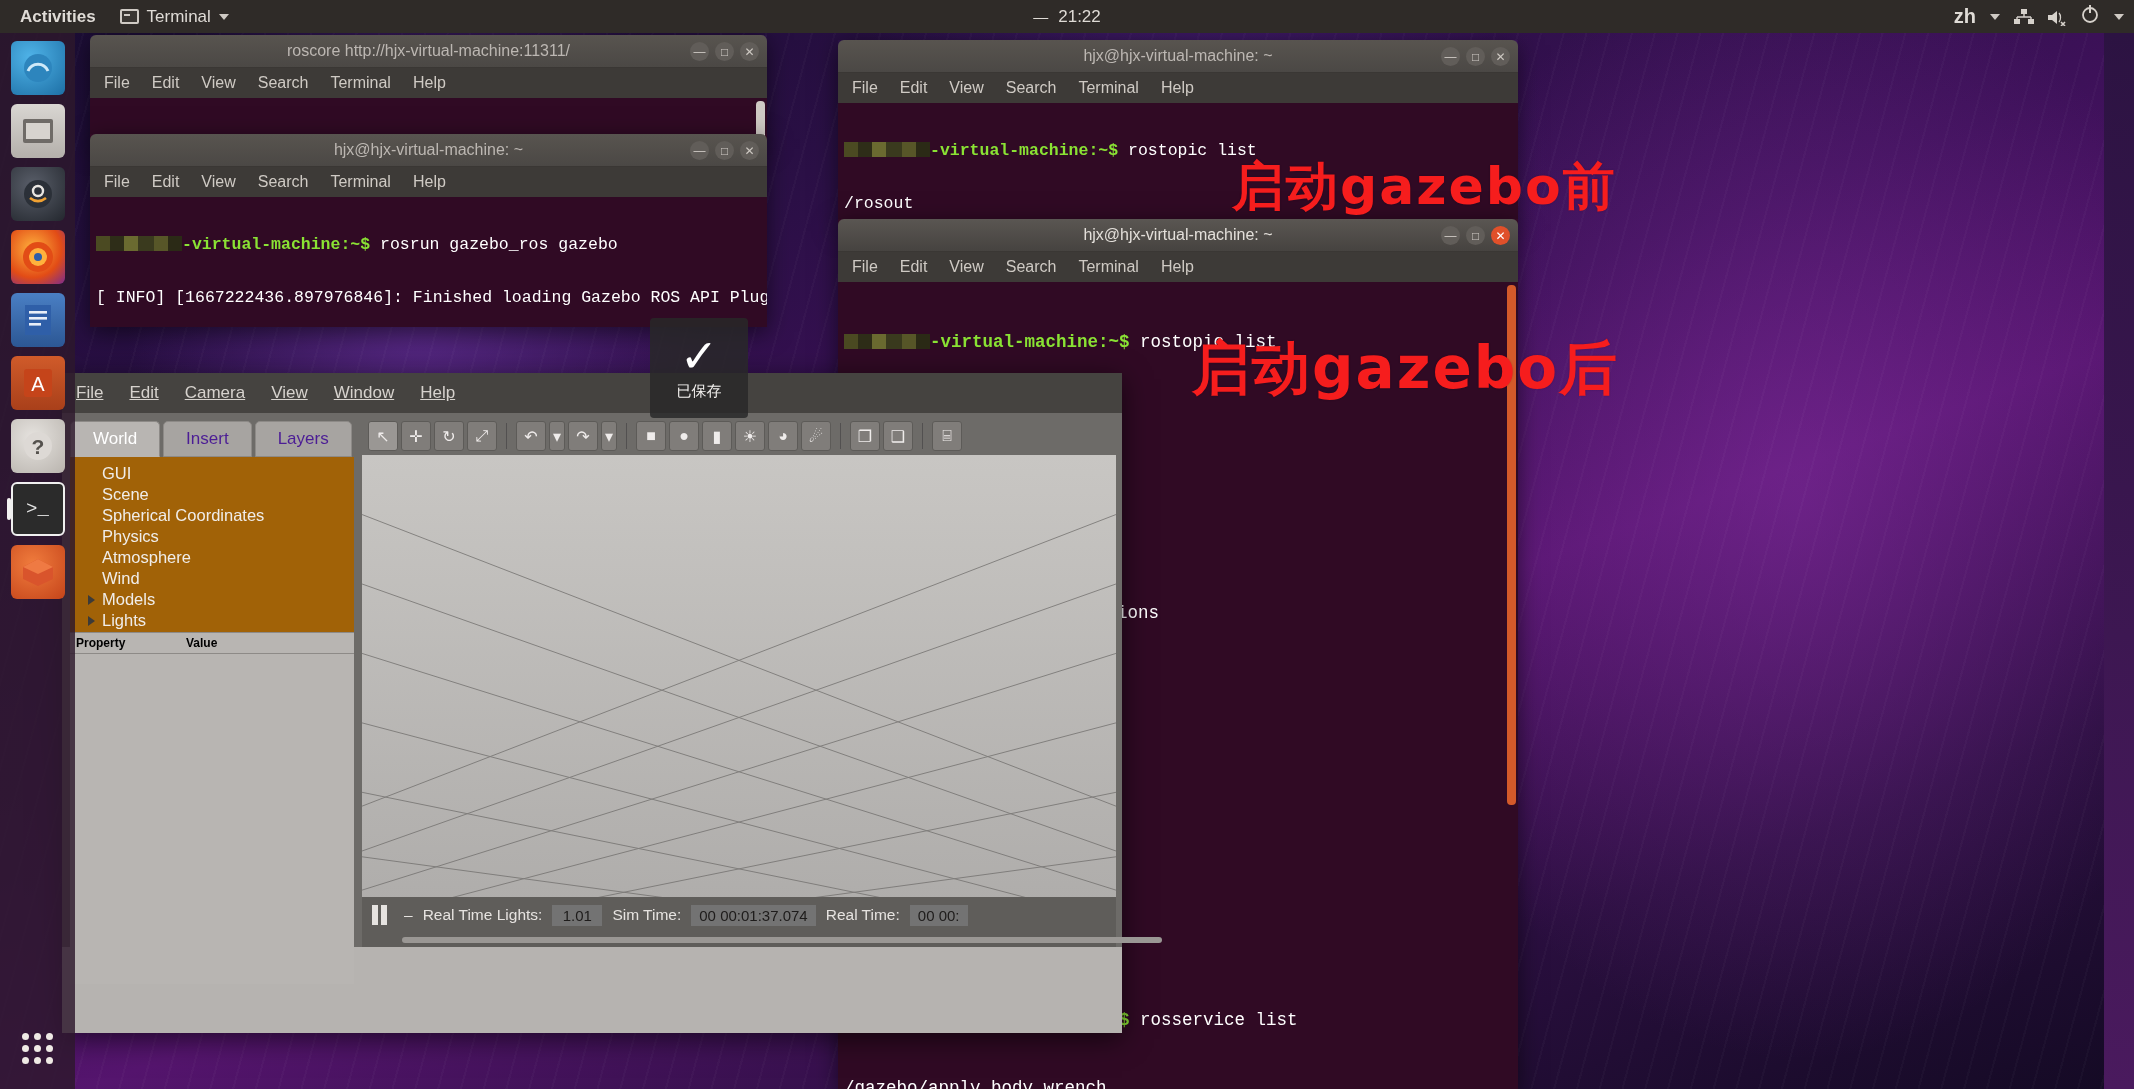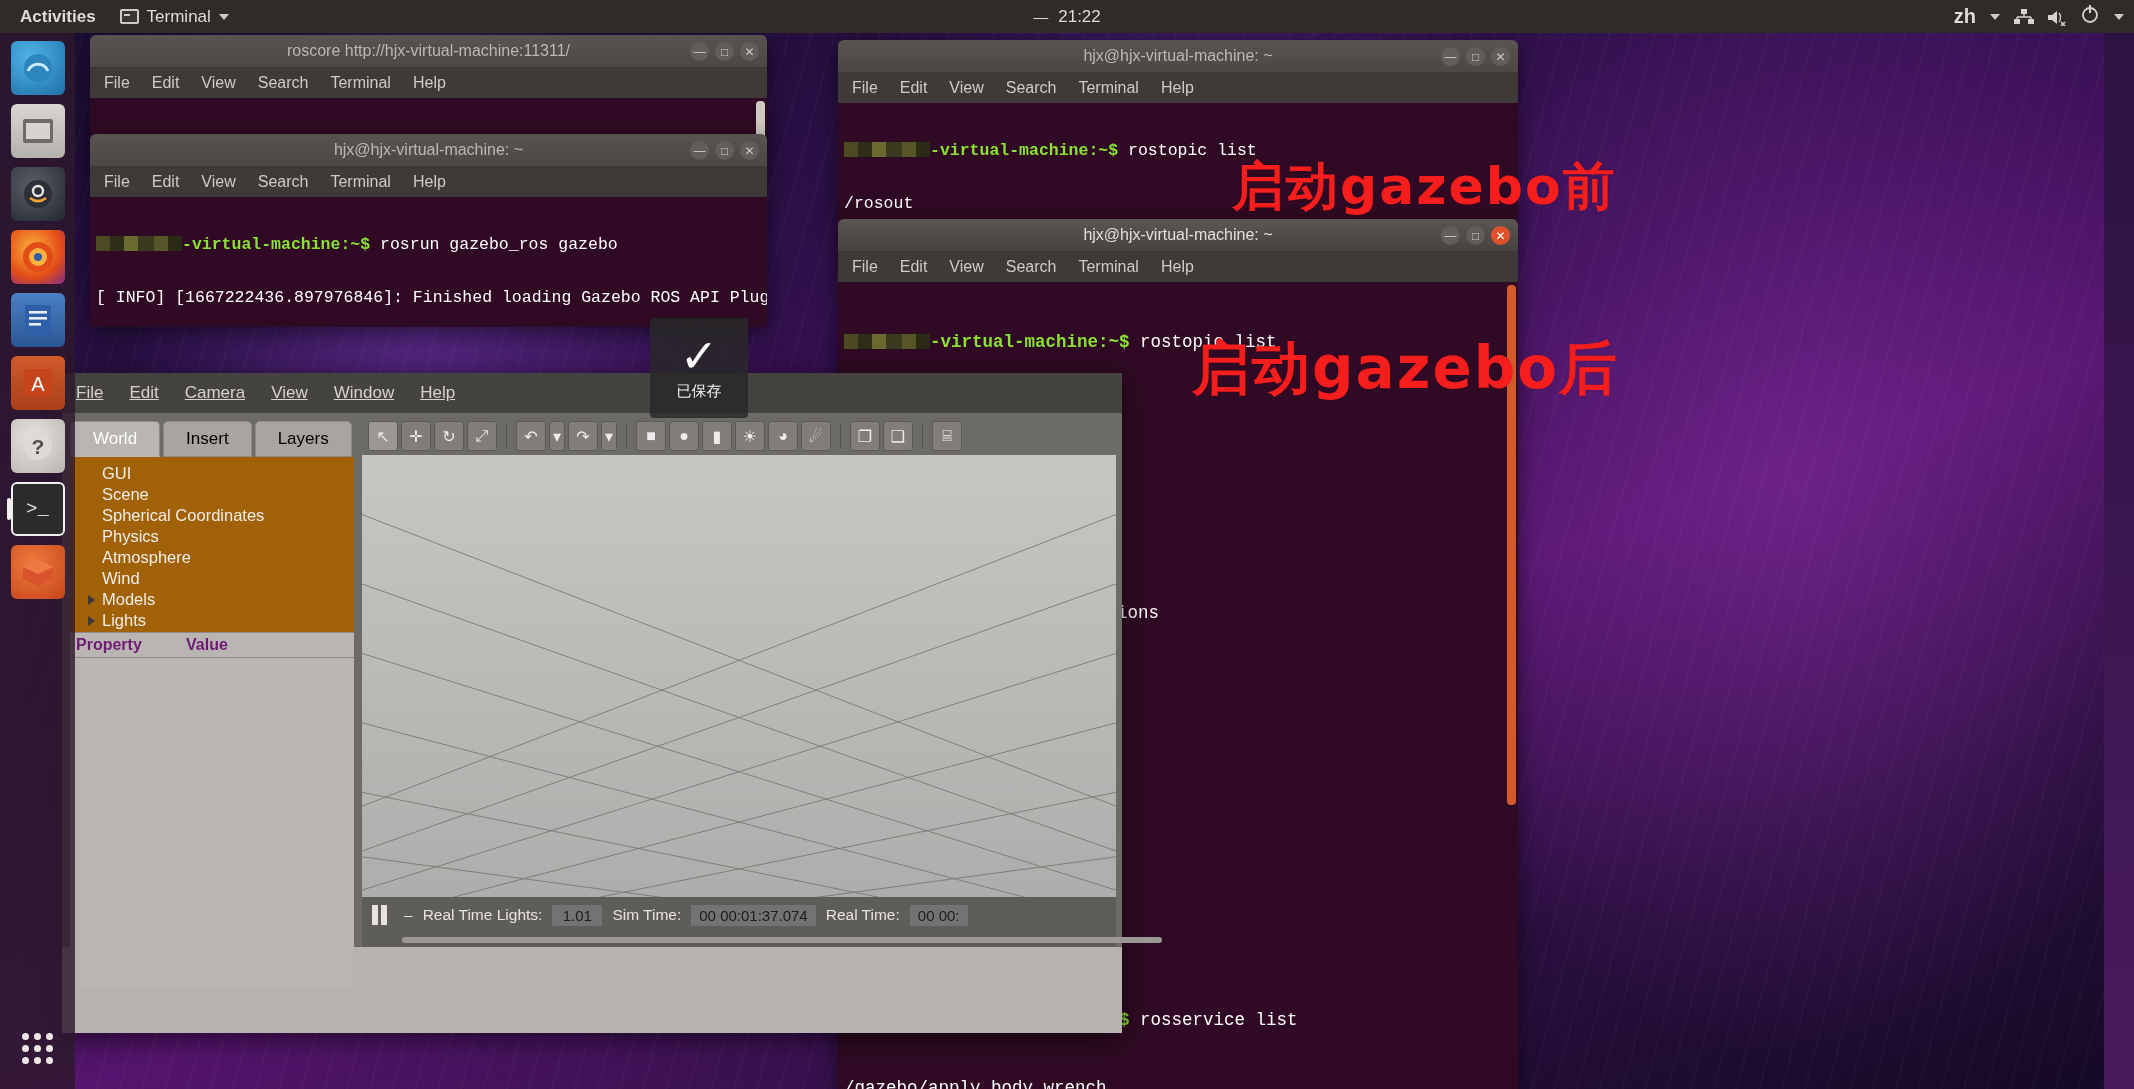--- a/index.html
+++ b/index.html
@@ -130,34 +130,34 @@
   }
   #gazebo .gz-menu {
     height:40px; background:#454340; display:flex; align-items:center; gap:26px;
     padding:0 14px; color:#d6d2cd; font-size:17px;
   }
   #gazebo .gz-menu u { text-decoration:underline; }
   #gazebo .gz-main { display:flex; height:534px; background:#6d6b68; }
   .gz-left { width:300px; padding:8px 8px 0 8px; }
   .gz-tabs { display:flex; gap:3px; }
   .gz-tab {
-    background:#a7a4a1; color:#000000; padding:7px 22px; font-size:17px;
+    background:#a7a4a1; color:#4c1d95; padding:7px 22px; font-size:17px;
     border-top-left-radius:5px; border-top-right-radius:5px; border:1px solid #8d8a87;
   }
   .gz-tab.sel { background:#b8b5b2; color:#fff; border-bottom-color:#b8b5b2; }
   .gz-tree {
     background:#a16207; height:175px; padding:6px 4px; font-size:16.5px; color:#f0edea;
   }
   .gz-tree div { padding:1px 0 1px 28px; position:relative; }
   .gz-tree div.has-arrow::before{
     content:""; position:absolute; left:14px; top:6px;
     border-left:7px solid #3c3a38; border-top:5px solid transparent; border-bottom:5px solid transparent;
   }
   .gz-prop-head {
-    background:#b8b5b2; display:flex; font-size:16px; font-weight:bold; color:#701a75;
+    background:#b8b5b2; display:flex; font-size:12px; font-weight:bold; color:#000000;
     border-top:1px solid #8d8a87; border-bottom:1px solid #8d8a87;
   }
   .gz-prop-head span { padding:3px 6px; }
   .gz-prop-head span:first-child { width:110px; }
   .gz-prop-body { background:#b8b5b2; height:330px; }
 
   .gz-right { flex:1; display:flex; flex-direction:column; padding:4px 6px 0 0; }
   .gz-toolbar {
     height:38px; background:#6d6b68; display:flex; align-items:center; gap:3px; padding:0 6px;
   }

